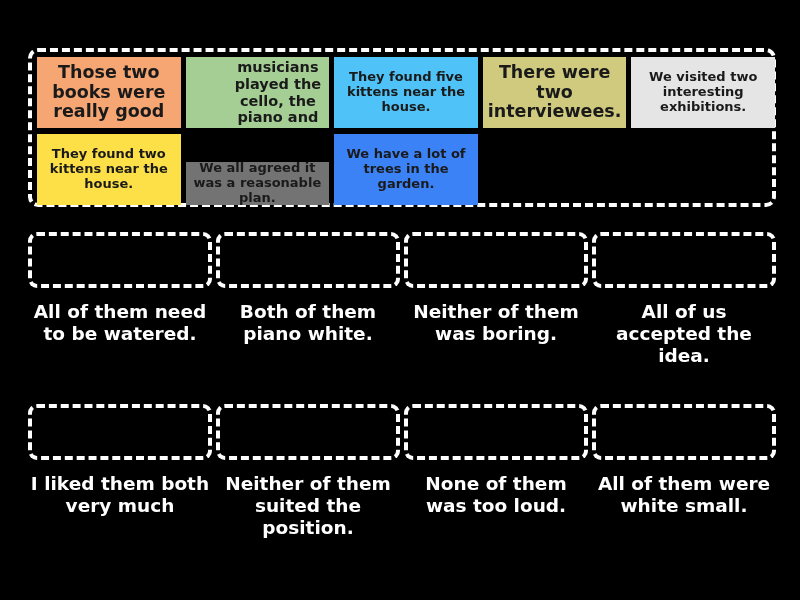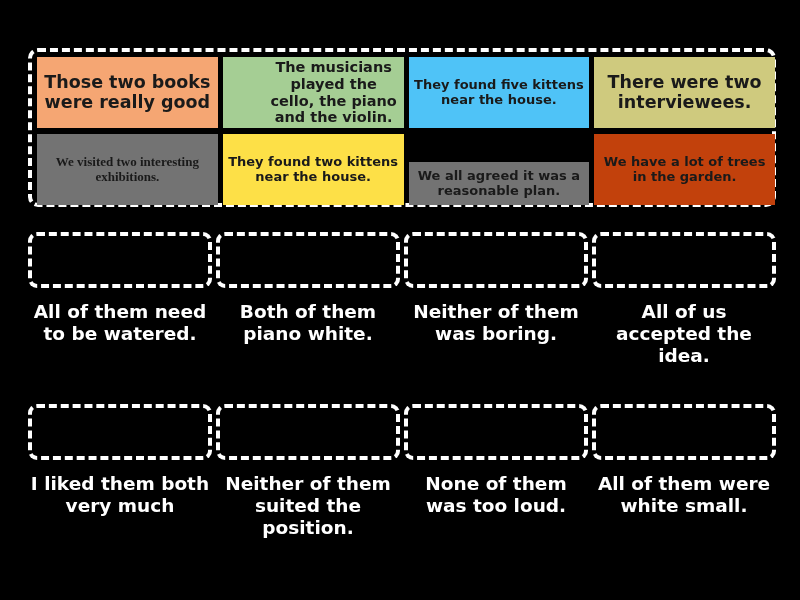--- a/index.html
+++ b/index.html
@@ -32,21 +32,21 @@
     border-radius: 10px;
     box-sizing: border-box;
   }
   .bank-grid {
     position: absolute;
     left: 5px;
     top: 5px;
     width: 738px;
     height: 149px;
     display: grid;
-    grid-template-columns: repeat(4, 1fr);
+    grid-template-columns: repeat(5, 1fr);
     grid-template-rows: 71px 71px;
     column-gap: 5px;
     row-gap: 6px;
   }
   .tile {
     display: flex;
     align-items: center;
     justify-content: center;
     text-align: center;
     color: #1a1a1a;
@@ -99,24 +99,24 @@
 <body>
 
 <div id="stage">
 
   <div class="source-bank">
     <div class="bank-grid" id="bank-grid">
         <div class="tile sz-lg" style="background: rgb(245, 166, 115);">Those two books were really good</div>
         <div class="tile sz-sm" style="background: rgb(165, 206, 148);">The musicians played the cello, the piano and the violin.</div>
         <div class="tile sz-md" style="background: rgb(79, 195, 247);">They found five kittens near the house.</div>
         <div class="tile sz-lg" style="background: rgb(207, 202, 126);">There were two interviewees.</div>
-        <div class="tile sz-md" style="background: #737373; font-family: Liberation Serif, serif;">We visited two interesting exhibitions.</div>
+        <div class="tile sz-md" style="background: #e5e5e5;">We visited two interesting exhibitions.</div>
         <div class="tile sz-md" style="background: #fde047;">They found two kittens near the house.</div>
         <div class="tile sz-md" style="background: #737373; margin-top: 28px;">We all agreed it was a reasonable plan.</div>
-        <div class="tile sz-md" style="background: #c2410c;">We have a lot of trees in the garden.</div>
+        <div class="tile sz-md" style="background: #3b82f6;">We have a lot of trees in the garden.</div>
       </div>
   </div>
 
   <div class="answer-row" id="row-mid">
       <div class="answer-cell">
         <div class="dropzone"></div>
         <div class="answer-label">All of them need to be watered.</div>
       </div>
       <div class="answer-cell">
         <div class="dropzone"></div>

